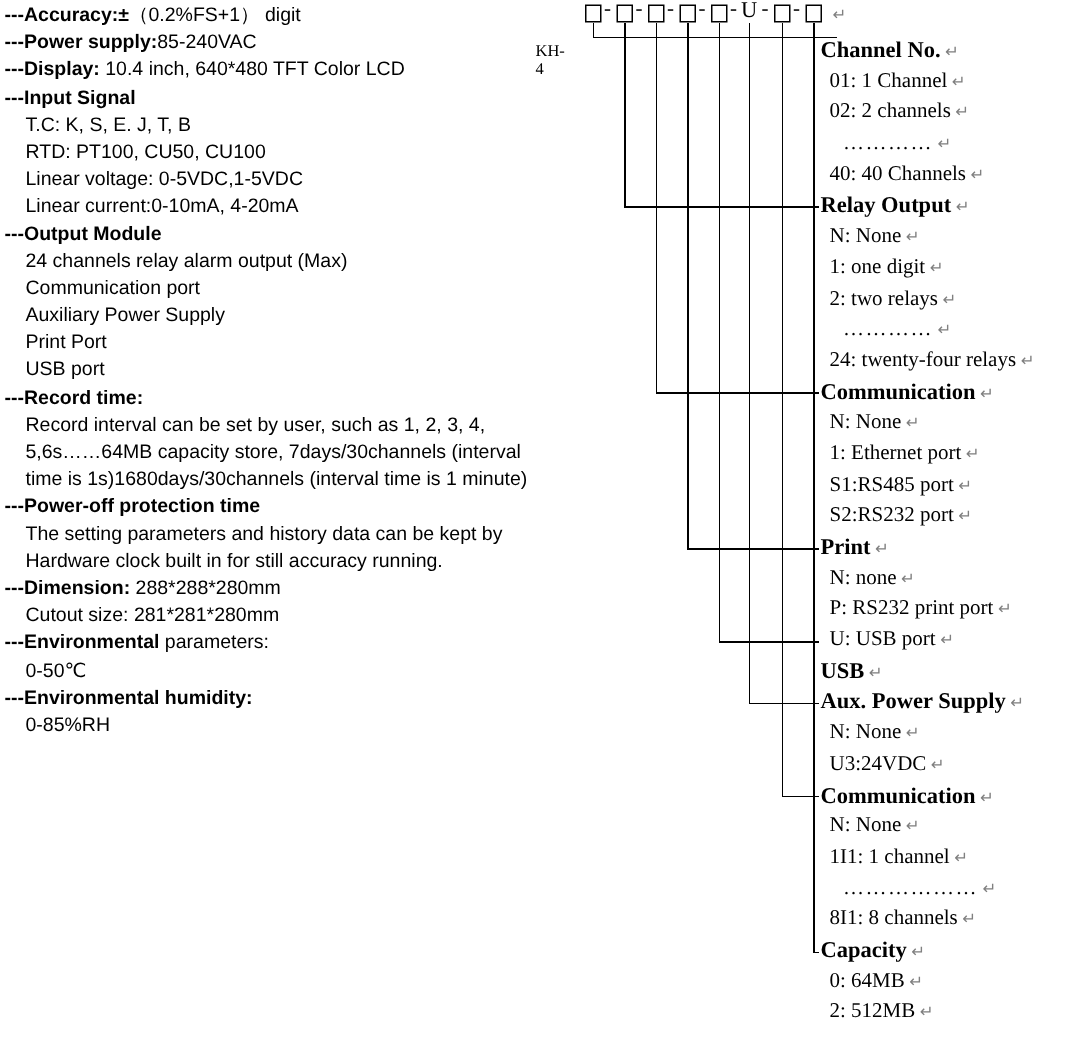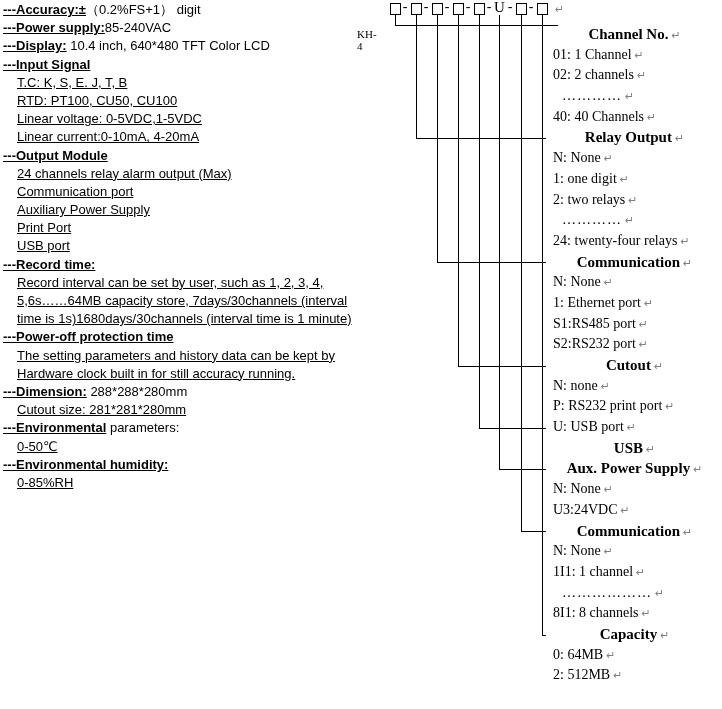--- a/index.html
+++ b/index.html
@@ -3,36 +3,36 @@
 <meta charset="utf-8">
 <style>
   html,body{margin:0;padding:0;background:#fff;}
   body{
     position:relative;width:722px;height:709px;overflow:hidden;
     font-family:"Liberation Sans","DejaVu Sans",sans-serif;color:#000;
   }
   
   #spec-col{position:absolute;left:3px;top:1px;width:352px;font-size:13px;}
   .spec-line{height:18.2px;line-height:18.2px;white-space:pre;}
-  .spec-line.indent{padding-left:14px;text-decoration:underline;}
-  .spec-line b{font-weight:bold;white-space:pre;text-decoration:underline;}
+  .spec-line.indent{padding-left:14px;}
+  .spec-line b{font-weight:bold;white-space:pre;}
   .spec-line span{white-space:pre;}
   
   #model-code{position:absolute;left:0;top:0;height:20px;font-family:"Liberation Serif","DejaVu Serif",serif;}
   .code-prefix{position:absolute;left:357px;top:0;font-size:11px;margin-top:28px;}
   .slot-box{position:absolute;top:3px;width:9px;height:10px;border:1px solid #000;}
   .code-dash{position:absolute;top:-1px;width:10px;text-align:center;font-size:14px;}
   .slot-char{position:absolute;top:-1px;width:11px;text-align:center;font-size:15px;}
   
   #connectors{position:absolute;left:0;top:0;}
   
   #order-col{position:absolute;left:546px;top:24px;width:176px;
     font-family:"Liberation Serif","DejaVu Serif",serif;font-size:14px;}
   .order-line{height:20.7px;line-height:20.7px;white-space:pre;}
-  .order-line.header{font-weight:bold;font-size:15px;padding-left:1px;text-align:center;}
+  .order-line.header{font-weight:bold;font-size:15px;padding-left:1px;}
   .order-line.item{padding-left:7px;}
   .order-line.dots{padding-left:16px;letter-spacing:1px;}
   .rm{color:#808080;font-size:11px;padding-left:3px;font-family:"DejaVu Sans",sans-serif;font-weight:normal;}
   .code-rm{position:absolute;left:552px;top:3px;}
 </style>
 </head>
 <body>
 
 <div id="spec-col">
 
@@ -153,21 +153,21 @@
     <div class="order-line header"><span>Communication</span><span class="rm">↵</span></div>
 
     <div class="order-line item"><span>N: None</span><span class="rm">↵</span></div>
 
     <div class="order-line item"><span>1: Ethernet port</span><span class="rm">↵</span></div>
 
     <div class="order-line item"><span>S1:RS485 port</span><span class="rm">↵</span></div>
 
     <div class="order-line item"><span>S2:RS232 port</span><span class="rm">↵</span></div>
 
-    <div class="order-line header"><span>Cutout</span><span class="rm">↵</span></div>
+    <div class="order-line header"><span>Print</span><span class="rm">↵</span></div>
 
     <div class="order-line item"><span>N: none</span><span class="rm">↵</span></div>
 
     <div class="order-line item"><span>P: RS232 print port</span><span class="rm">↵</span></div>
 
     <div class="order-line item"><span>U: USB port</span><span class="rm">↵</span></div>
 
     <div class="order-line header"><span>USB</span><span class="rm">↵</span></div>
 
     <div class="order-line header"><span>Aux. Power Supply</span><span class="rm">↵</span></div>

